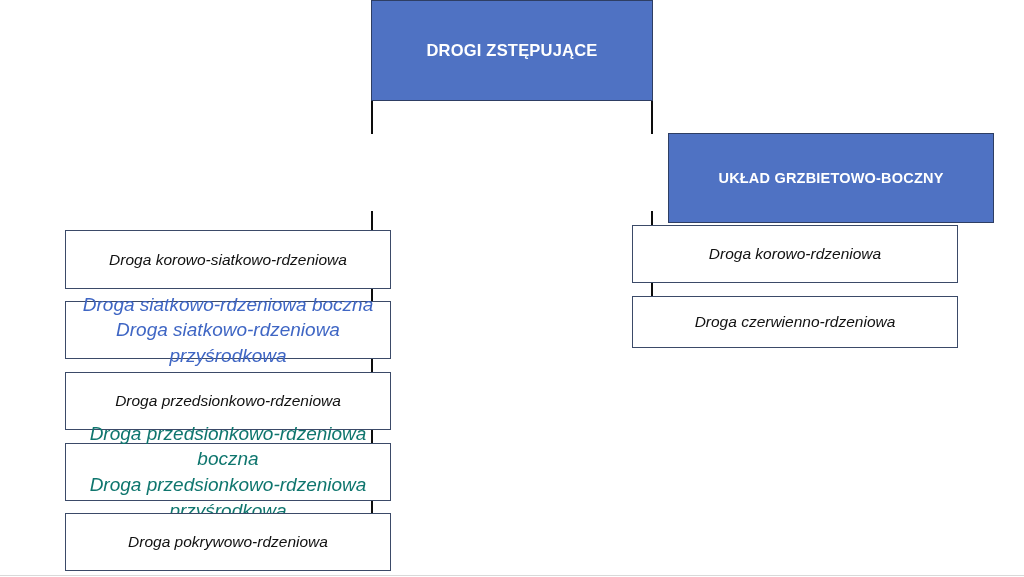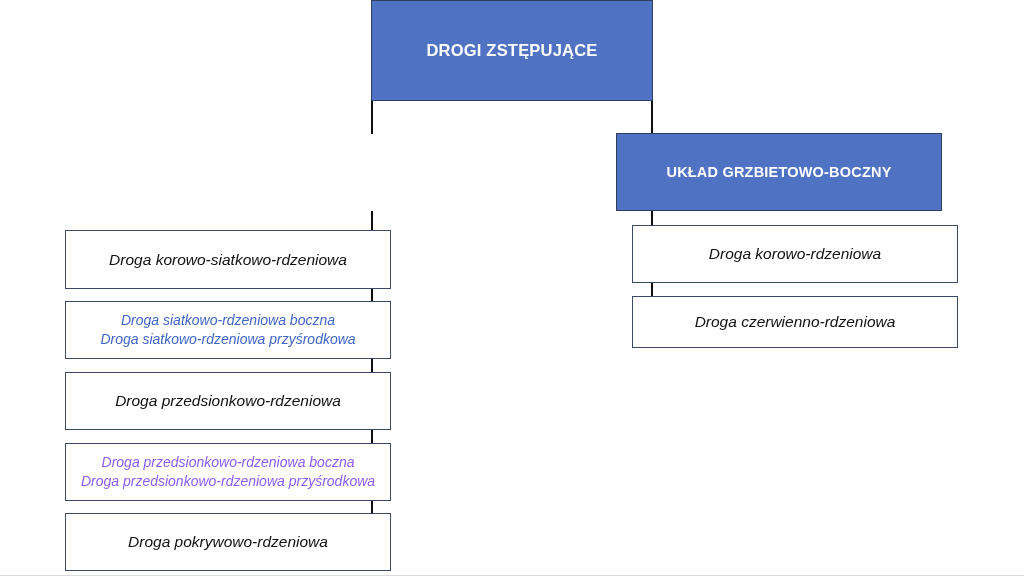--- a/index.html
+++ b/index.html
@@ -39,26 +39,26 @@
   .box-leaf {
     background: #ffffff;
     border: 1.5px solid #3B4A68;
     font-style: italic;
     color: #111111;
   }
   .box-leaf.two-line {
     line-height: 1.35;
   }
   .txt-blue  { color: #3F66C4; }
-  .txt-green { color: #8b5cf6; }
+  .txt-green { color: #0f766e; }
 
   .title-top { font-size: 16.5px; }
   .title-sub { font-size: 14.5px; }
   .leaf-text { font-size: 15.5px; font-style: italic; }
-  .leaf-text-small { font-size: 14px; }
+  .leaf-text-small { font-size: 19px; }
 
   
   .conn {
     position: absolute;
     background: #0d0d0d;
     width: 2.4px;
   }
   .hairline-bottom {
     position: absolute;
     left: 0;
@@ -112,21 +112,21 @@
       <span class="line2">Droga przedsionkowo-rdzeniowa przyśrodkowa</span>
     </span>
   </div>
 
   <div class="conn" style="left:371px; top:501px; height:14px;"></div>
 
   <div class="box box-leaf leaf-text" style="left:65px; top:513px; width:326px; height:58px;">
     <span>Droga pokrywowo-rdzeniowa</span>
   </div>
 
-  <div class="box box-header title-sub" style="left:616px; top:133px; width:326px; height:78px;">
+  <div class="box box-header title-sub" style="left:668px; top:133px; width:326px; height:90px;">
     <span>UKŁAD GRZBIETOWO-BOCZNY</span>
   </div>
 
   <div class="conn" style="left:651px; top:211px; height:19px;"></div>
 
   <div class="box box-leaf leaf-text" style="left:632px; top:225px; width:326px; height:58px;">
     <span>Droga korowo-rdzeniowa</span>
   </div>
 
   <div class="conn" style="left:651px; top:283px; height:16px;"></div>

